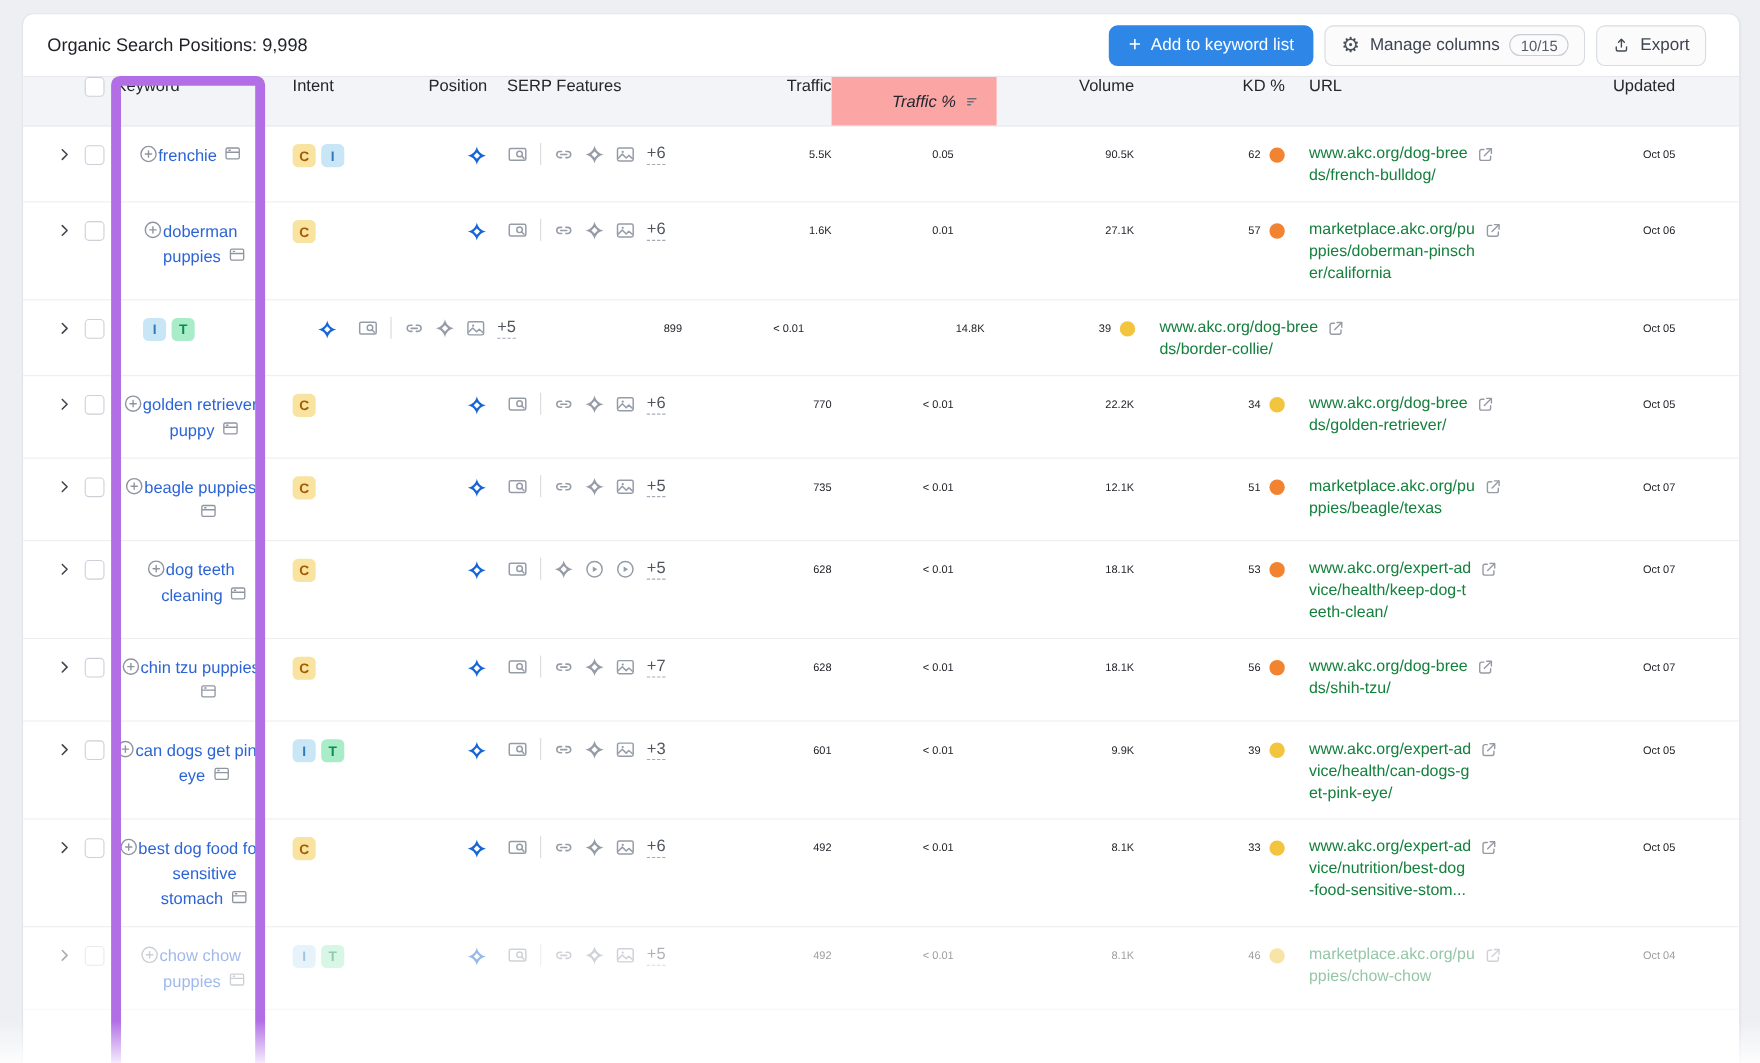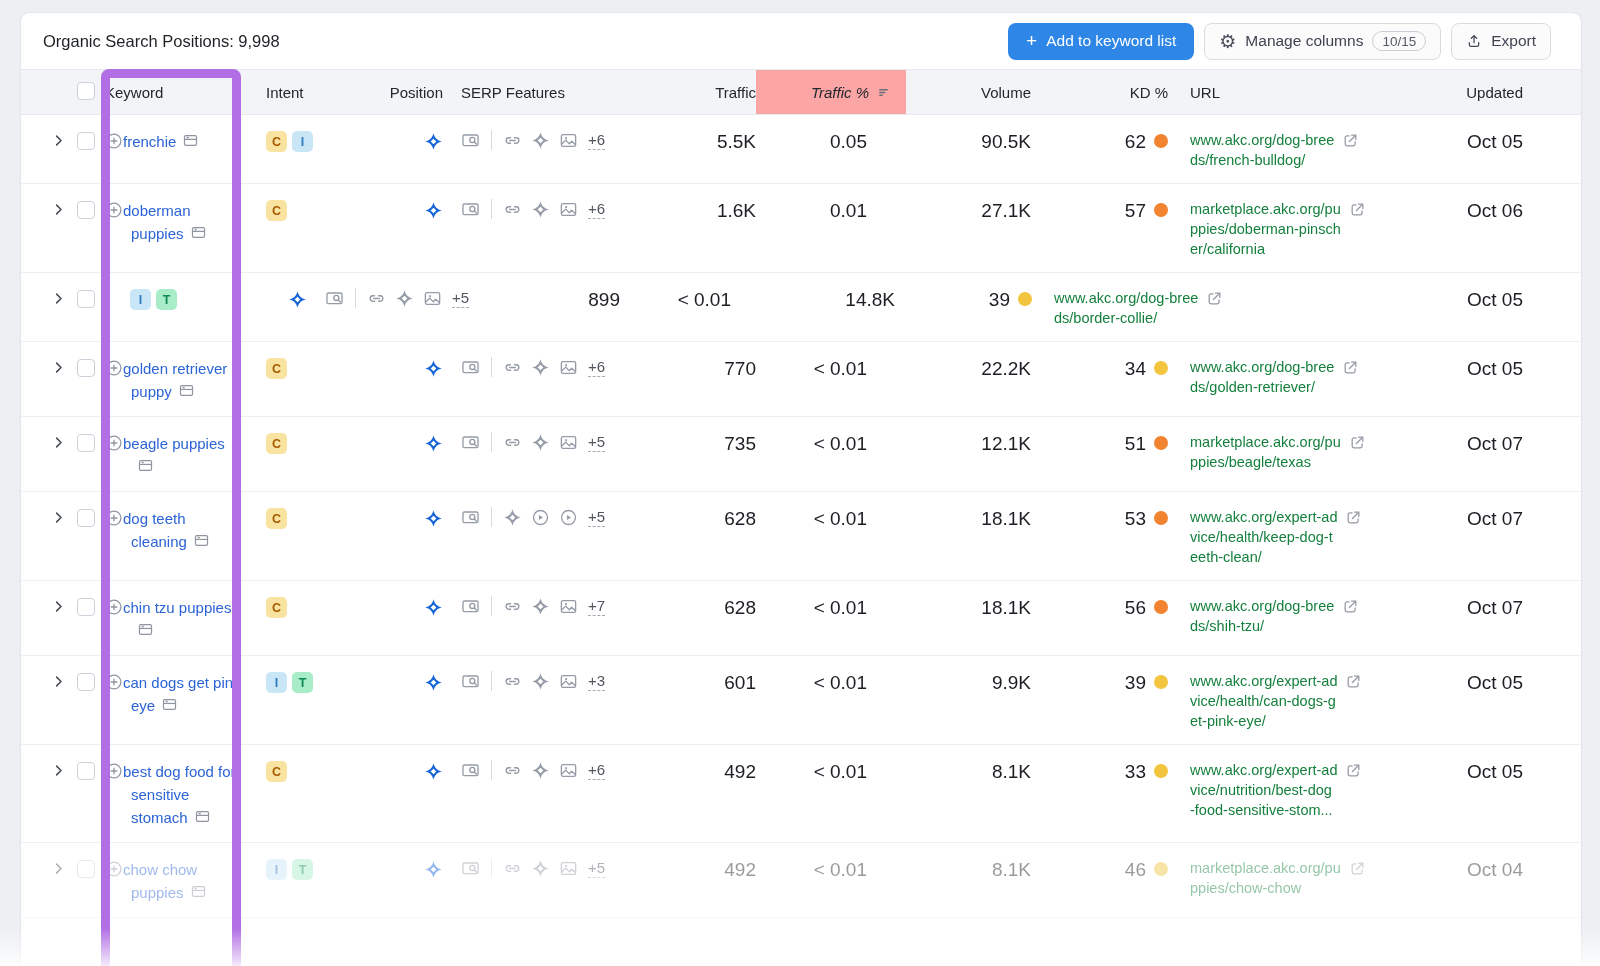--- a/index.html
+++ b/index.html
@@ -11,44 +11,44 @@
   .title{font-size:16.5px;color:#1e2126;}
   .title b{font-weight:400;}
   .actions{display:flex;align-items:center;gap:10px;}
   .btn{display:flex;align-items:center;gap:9px;height:37px;border-radius:8px;font-size:15.5px;cursor:pointer;box-sizing:border-box;}
   .btn-primary{background:#2e86e6;color:#fff;padding:0 18px;border:none;}
   .btn-primary .plus{font-size:19px;line-height:1;margin-top:-2px;}
   .btn-secondary{background:#fbfbfc;border:1px solid #d8dbe2;color:#3f4450;padding:0 14px;}
   .pill{border:1px solid #c9cdd6;border-radius:12px;padding:1.5px 9px;font-size:13.5px;color:#565b66;}
   .gear{font-family:"DejaVu Sans",sans-serif;font-size:19px;color:#4a505c;line-height:1;}
   
-  .thead{display:flex;align-items:center;height:44px;background:#f3f4f7;border-top:1px solid #e7e9ed;
+  .thead{display:flex;align-items:flex-start;height:44px;background:#f3f4f7;border-top:1px solid #e7e9ed;
     border-bottom:1px solid #e7e9ed;font-size:15px;color:#23262c;}
   .row{display:flex;align-items:flex-start;border-bottom:1px solid #eceef1;padding:15px 0 13px;}
   .row.faded{opacity:.45;}
   .cell{box-sizing:border-box;flex-shrink:0;}
   .c-expand{width:56px;padding-left:30px;}
   .c-check{width:28px;}
   .c-keyword{width:136px;}
   .c-intent{width:88px;padding-left:25px;display:flex;gap:5px;}
   .c-position{width:114px;display:flex;justify-content:flex-end;}
   .c-serp{width:178px;padding-left:18px;display:flex;align-items:center;gap:9px;}
   .c-traffic{width:135px;text-align:right;}
   .c-trafficpct{width:150px;text-align:right;padding-right:39px;}
   .c-volume{width:125px;text-align:right;}
   .c-kd{width:145px;display:flex;justify-content:flex-end;align-items:flex-start;padding-right:8px;}
   .c-url{width:230px;padding-left:14px;display:flex;align-items:flex-start;}
   .c-updated{flex:1;text-align:right;padding-right:58px;}
   .thead .c-trafficpct{background:#fca5a5;height:44px;display:flex;align-items:center;
     justify-content:flex-end;gap:7px;padding-right:15px;font-style:italic;}
   .thead .c-position{justify-content:flex-end;}
   .thead .c-serp,.thead .c-url{display:block;}
-  .num{font-size:19px;color:#1c1e24;line-height:23px;}
+  .num{font-size:10px;color:#1c1e24;line-height:23px;}
   
-  .kw{font-size:15px;line-height:23px;padding-left:26px;text-indent:-26px;color:#2c64d6;}
+  .kw{font-size:15px;line-height:23px;padding-left:26px;text-indent:-26px;color:#2c64d6;text-align:center;}
   .kw .ic{display:inline-block;vertical-align:-3px;}
   .kw-text{color:#2c64d6;text-decoration:none;cursor:pointer;}
   .kw .card-ic{margin-left:6px;vertical-align:-2px;}
   
   .intent{display:inline-flex;align-items:center;justify-content:center;width:21px;height:21px;
     border-radius:5px;font-size:12.5px;font-weight:700;margin-top:1px;}
   .intent-c{background:#f8e4a0;color:#a75a00;}
   .intent-i{background:#c9e6f7;color:#2d7bbd;}
   .intent-t{background:#a9ecc8;color:#0f8a57;}
   

